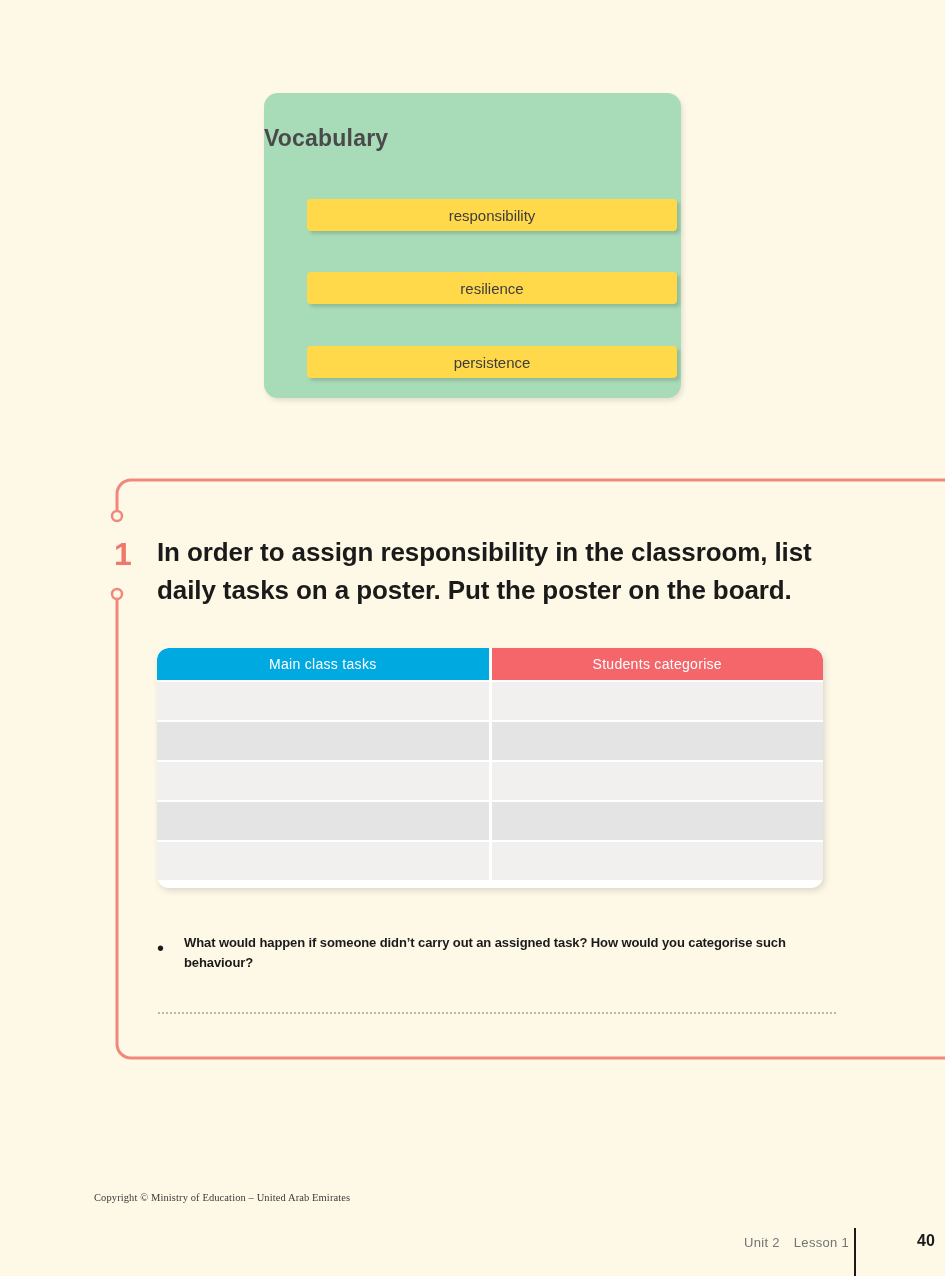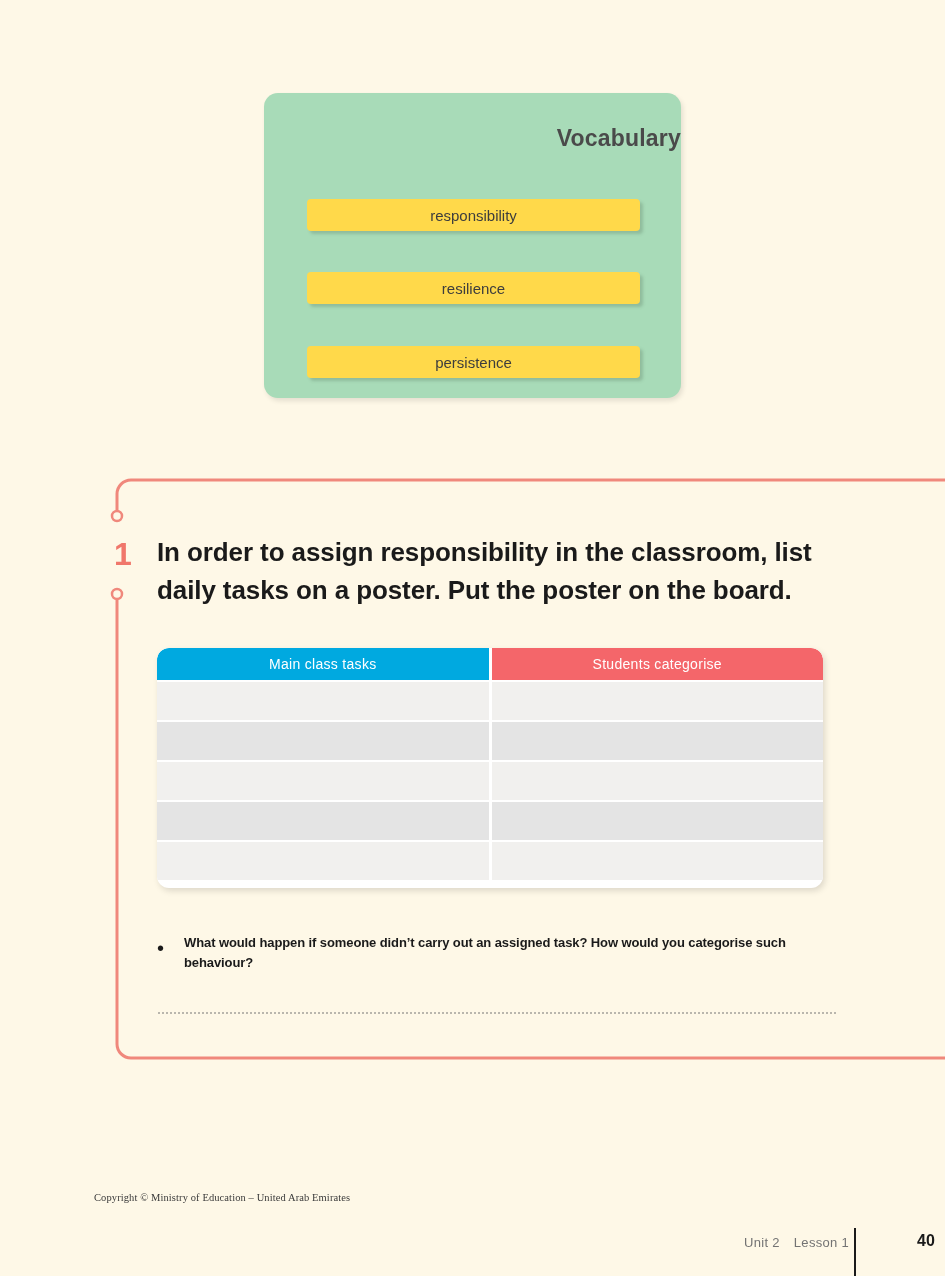--- a/index.html
+++ b/index.html
@@ -24,30 +24,30 @@
     height: 305px;
     background: #A8DBB8;
     border-radius: 14px;
     box-shadow: 2px 3px 5px rgba(0,0,0,0.10);
   }
   .vocab-title {
     position: absolute;
     top: 32px;
     left: 0;
     width: 100%;
-    text-align: right;
+    text-align: left;
     font-size: 23px;
     font-weight: bold;
     color: #4A4A4A;
     letter-spacing: 0.2px;
   }
   .vocab-pill {
     position: absolute;
     left: 43px;
-    width: 333px;
+    width: 370px;
     height: 32px;
     background: #FFD94A;
     border-radius: 4px;
     box-shadow: 3px 3px 3px rgba(90,120,95,0.30);
     display: flex;
     align-items: center;
     justify-content: center;
     font-size: 15px;
     color: #3D3D3D;
   }

